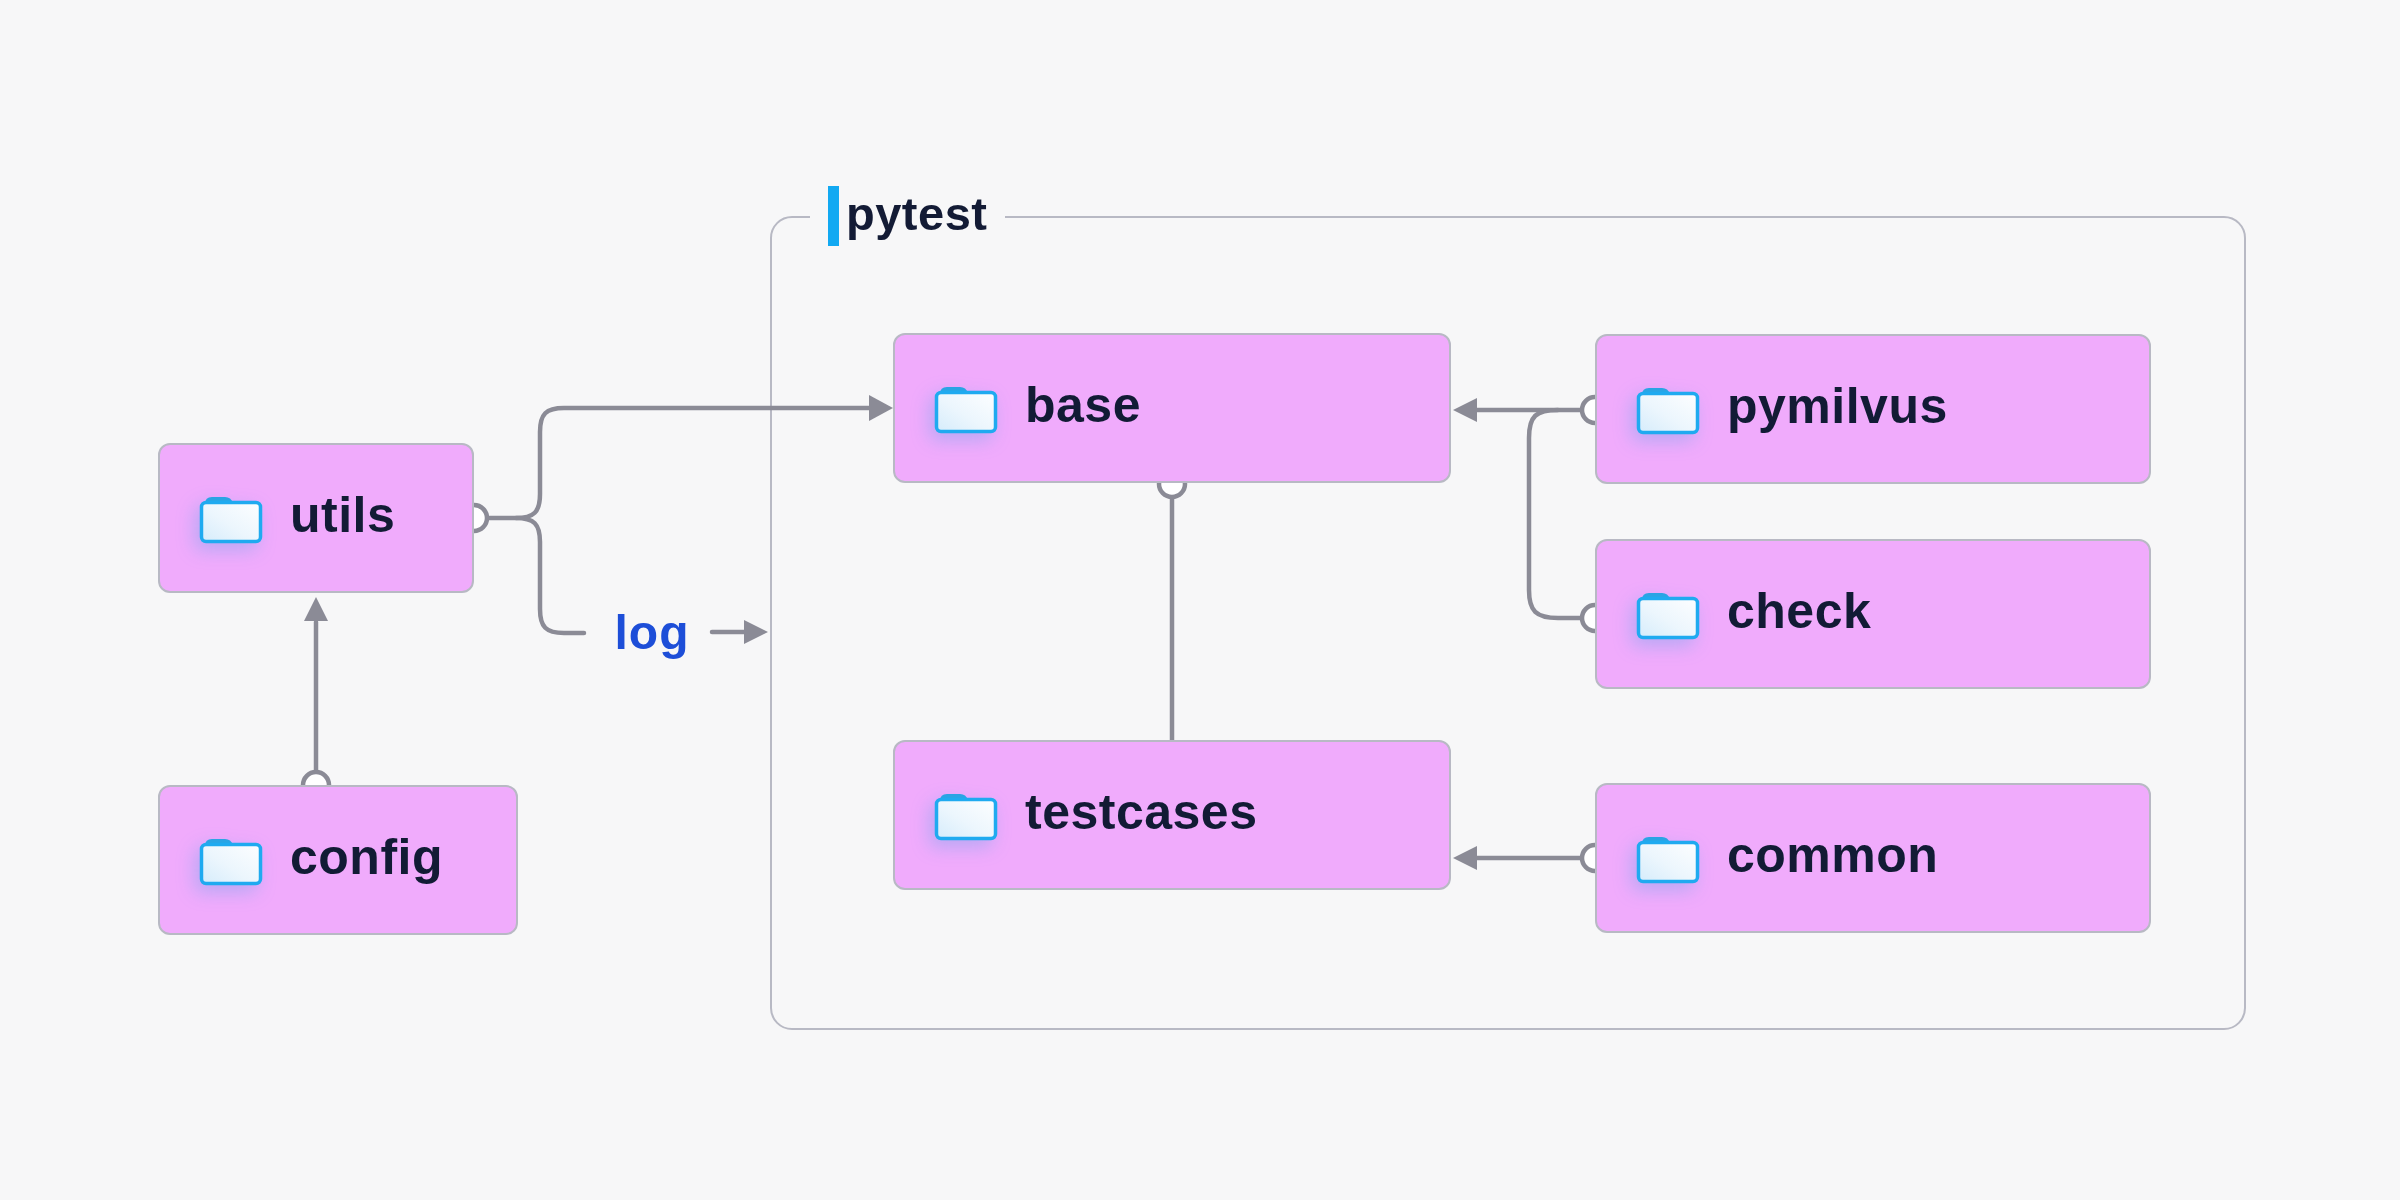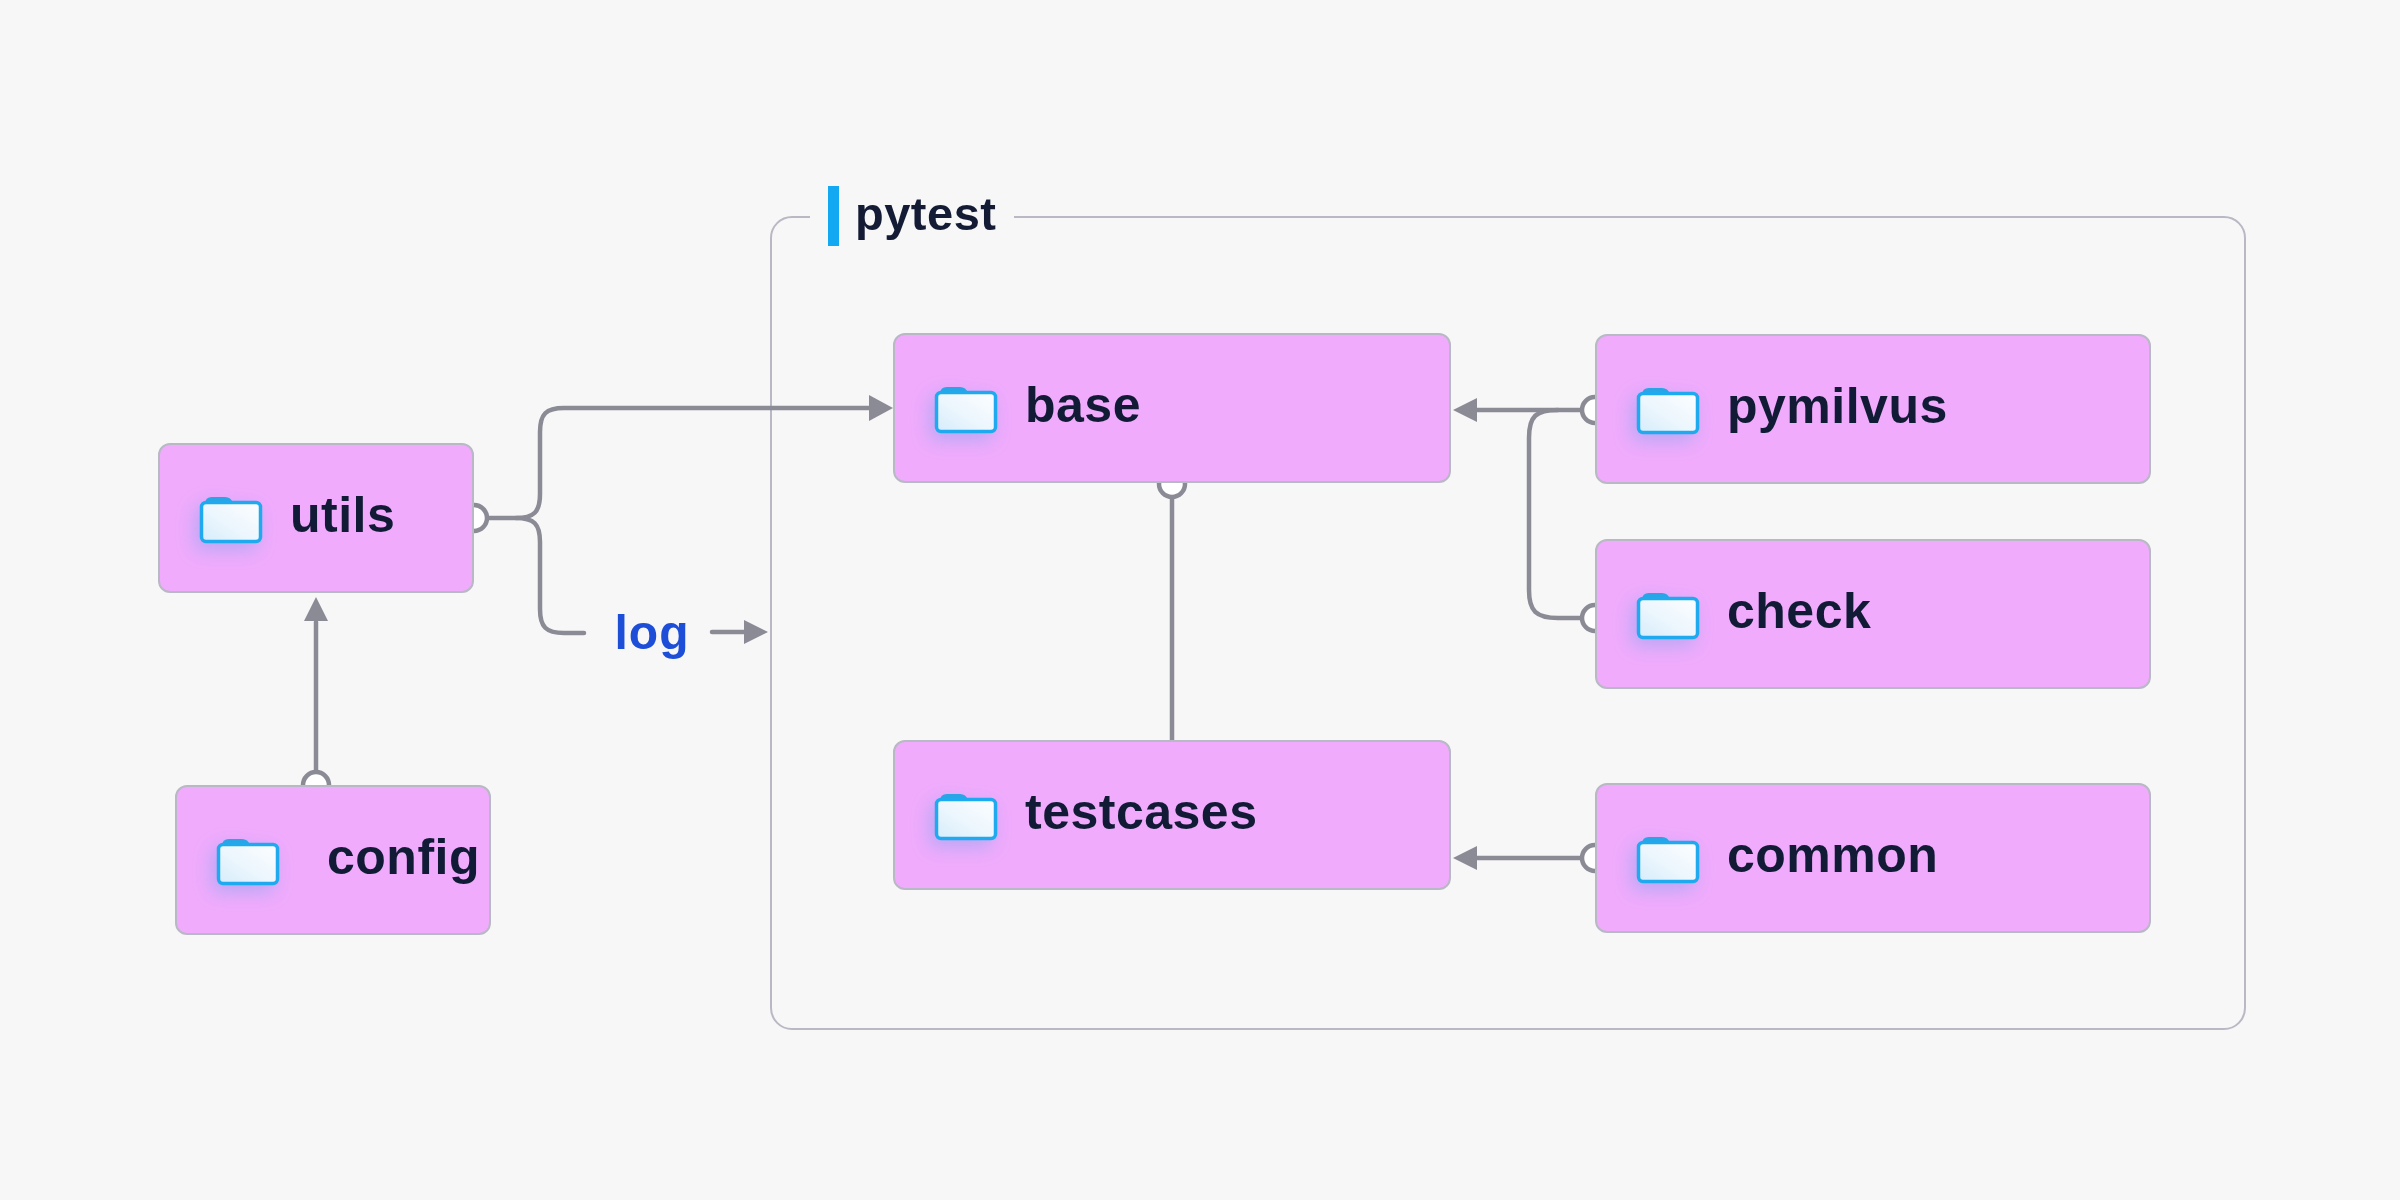--- a/index.html
+++ b/index.html
@@ -19,21 +19,21 @@
     border: 2.5px solid #b8b9c4;
     border-radius: 22px;
     box-sizing: border-box;
   }
   .pytest-label {
     position: absolute;
     left: 810px; top: 184px;
     height: 64px;
     padding: 0 18px;
     background: #f7f7f8;
-    display: flex; align-items: center; gap: 16px;
+    display: flex; align-items: center; gap: 7px;
   }
   .pytest-label .accent-bar {
     width: 11px; height: 60px;
     background: #12a9f2;
     display: inline-block;
   }
   .pytest-label .frame-title {
     font-size: 47px; font-weight: 700;
     color: #131b35; letter-spacing: 0.5px;
     line-height: 1;
@@ -57,21 +57,21 @@
     margin-left: 26px;
     padding-bottom: 6px;
   }
   .node .folder {
     width: 66px; height: 52px;
     filter: drop-shadow(-5px 7px 9px rgba(40, 160, 230, 0.28));
     flex: 0 0 auto;
   }
 
   .n-utils     { left: 158px; top: 443px; width: 316px; }
-  .n-config    { left: 175px; top: 785px; width: 316px; gap: 20px; }
+  .n-config    { left: 158px; top: 785px; width: 360px; }
   .n-base      { left: 893px; top: 333px; width: 558px; }
   .n-testcases { left: 893px; top: 740px; width: 558px; }
   .n-pymilvus  { left: 1595px; top: 334px; width: 556px; }
   .n-check     { left: 1595px; top: 539px; width: 556px; }
   .n-common    { left: 1595px; top: 783px; width: 556px; }
 
   
   .wires {
     position: absolute; left: 0; top: 0;
     width: 2400px; height: 1200px;

